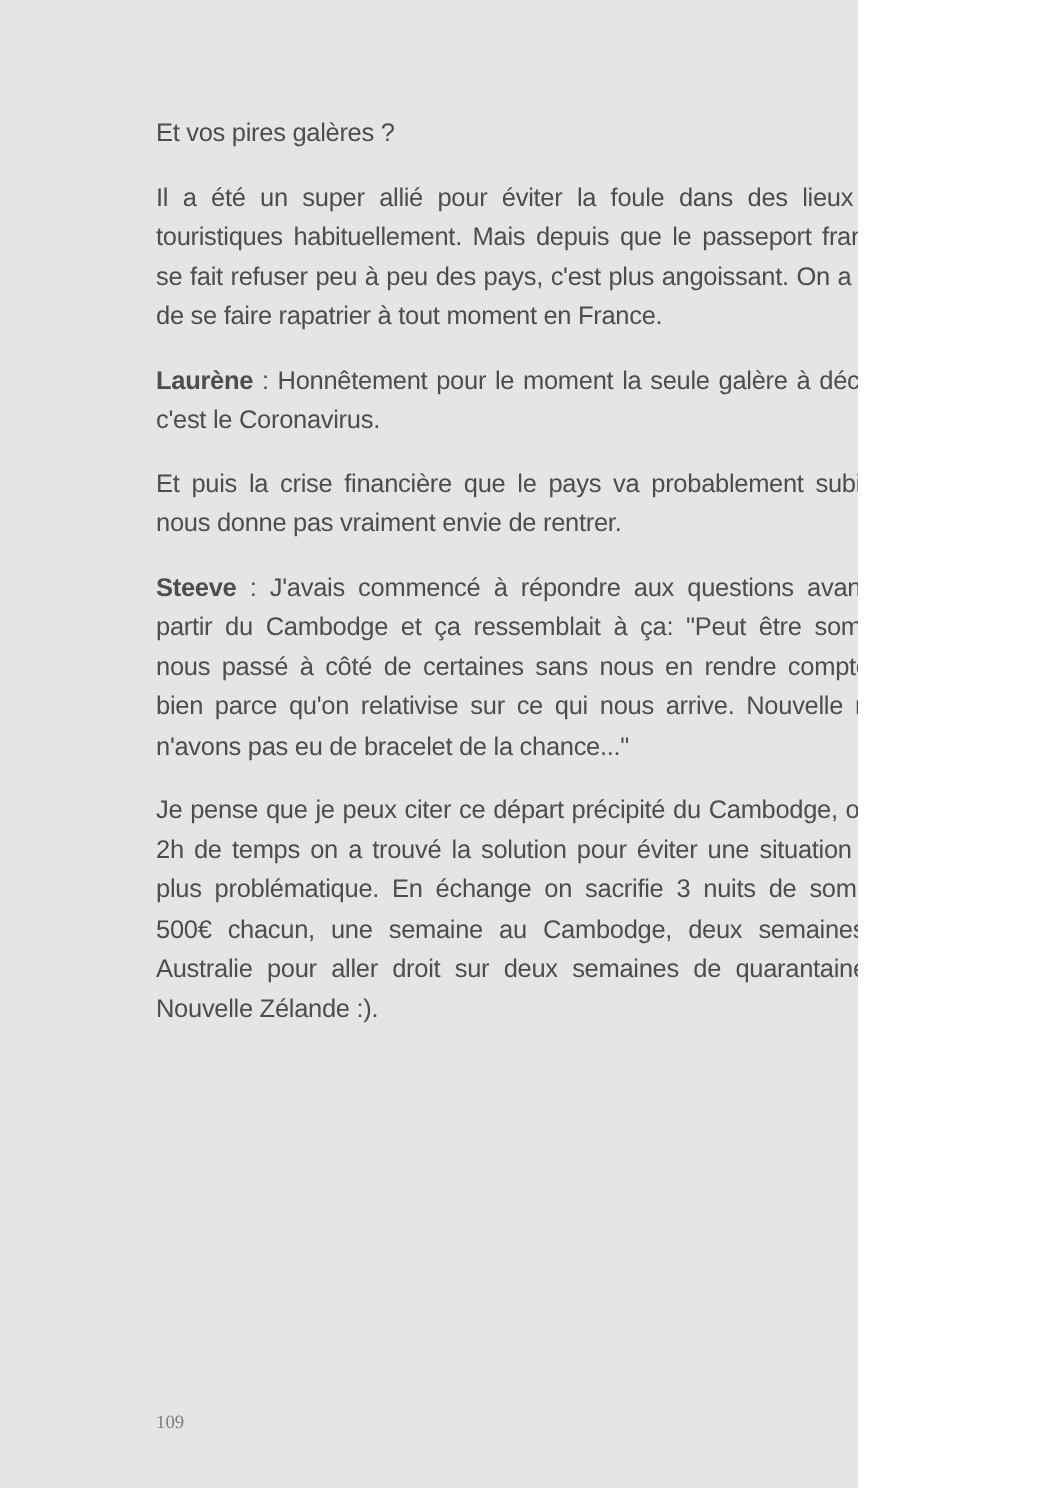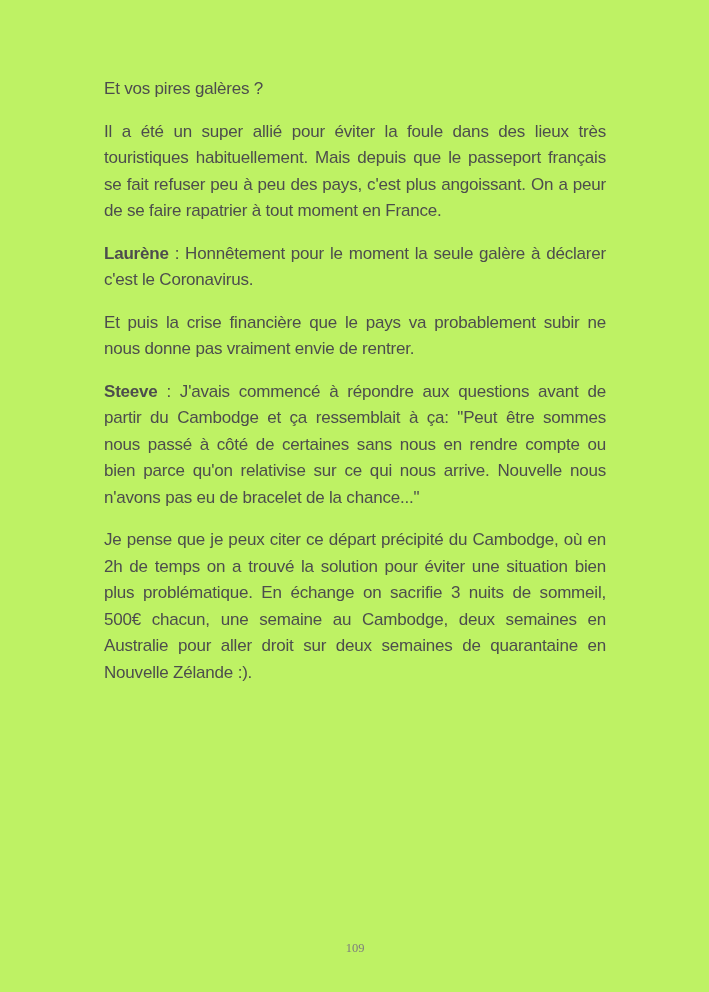--- a/index.html
+++ b/index.html
@@ -2,23 +2,23 @@
 <html lang="fr"><head>
 <meta charset="utf-8">
 <style>
   html, body {
     margin: 0;
     padding: 0;
     background: #ffffff;
   }
   .page {
     position: relative;
-    width: 709px;
+    width: 572px;
     height: 992px;
-    background: #bef264;
+    background: #e5e5e5;
     font-family: "Liberation Sans", sans-serif;
     overflow: hidden;
   }
   .content {
     position: absolute;
     top: 76px;
     left: 104px;
     width: 502px;
   }
   .para {
@@ -32,21 +32,21 @@
   }
   .speaker {
     font-weight: bold;
     color: #4d4d4d;
   }
   .page-number {
     position: absolute;
     bottom: 36px;
     left: 104px;
     width: 502px;
-    text-align: center;
+    text-align: left;
     font-family: "Liberation Serif", serif;
     font-size: 12.5px;
     color: #7d7d7d;
   }
 </style>
 </head>
 <body>
 
 <div class="page">
   <main class="content">

